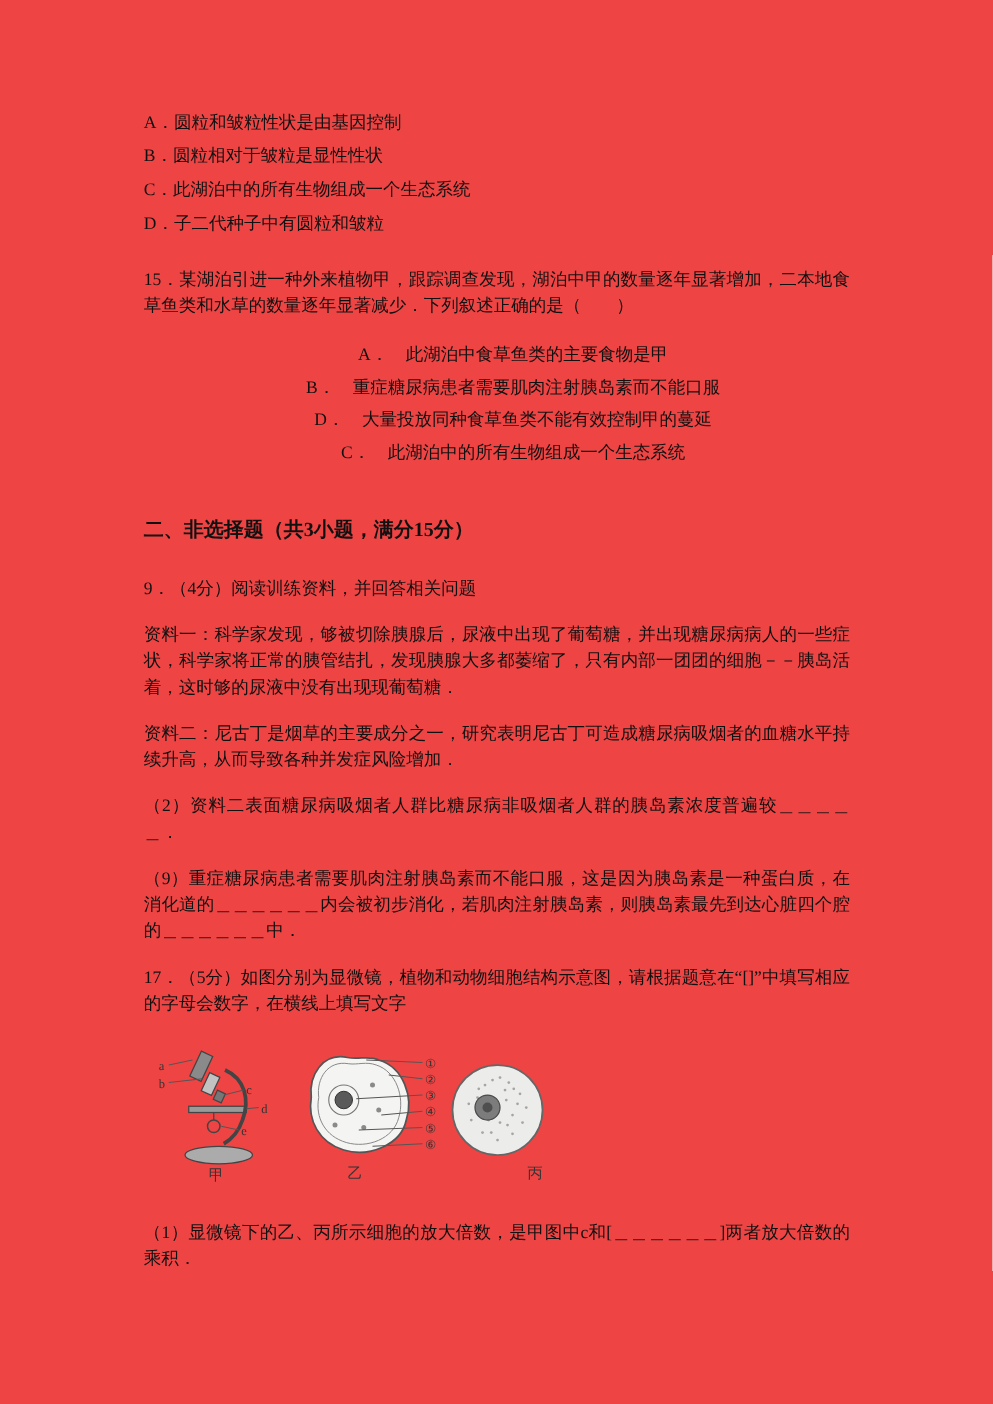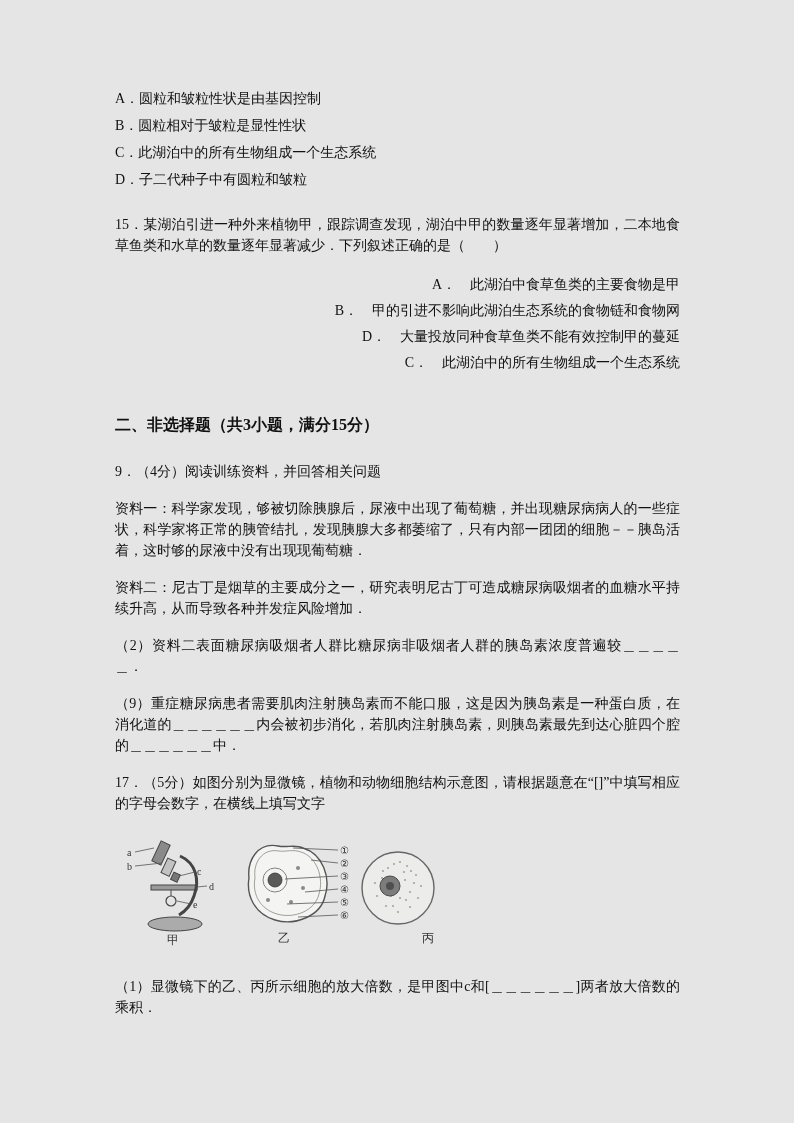--- a/index.html
+++ b/index.html
@@ -4,42 +4,42 @@
 <style>
   html, body {
     margin: 0;
     padding: 0;
     background: #ffffff;
   }
   .page {
     position: relative;
     width: 794px;
     height: 1123px;
-    background: #e5e5e5;
+    background: #ef4444;
     box-sizing: border-box;
     padding: 88px 114px 0 115px;
     font-family: "Liberation Serif", serif;
     font-size: 14px;
     line-height: 1.5;
     color: #111;
     overflow: hidden;
   }
   .page p {
     margin: 0 0 14px 0;
     text-align: justify;
   }
   .opts-top p {
     margin: 0 0 6px 0;
     text-align: left;
   }
   .q15-stem { margin-top: 24px !important; }
   .opts-indent { padding-left: 26px; margin-top: 18px; }
   .opts-indent p {
     margin: 0 0 5px 0;
-    text-align: right;
+    text-align: center;
   }
   .sec-header {
     font-weight: bold;
     font-size: 16px;
     margin: 40px 0 24px 0 !important;
     text-align: center;
   }
   .q16-stem { margin-bottom: 16px !important; }
   .material { margin-bottom: 16px !important; }
   .subq { margin-bottom: 16px !important; }
@@ -63,21 +63,21 @@
   <div class="opts-top">
     <p>A．圆粒和皱粒性状是由基因控制</p>
     <p>B．圆粒相对于皱粒是显性性状</p>
     <p>C．此湖泊中的所有生物组成一个生态系统</p>
     <p>D．子二代种子中有圆粒和皱粒</p>
   </div>
 
   <p class="q15-stem">15．某湖泊引进一种外来植物甲，跟踪调查发现，湖泊中甲的数量逐年显著增加，二本地食草鱼类和水草的数量逐年显著减少．下列叙述正确的是（　　）</p>
   <div class="opts-indent">
     <p>A．　此湖泊中食草鱼类的主要食物是甲</p>
-    <p>B．　甲的引进不影响此湖泊生态系统的食物链和食物网</p>
+    <p>B．　重症糖尿病患者需要肌肉注射胰岛素而不能口服</p>
     <p>D．　大量投放同种食草鱼类不能有效控制甲的蔓延</p>
     <p>C．　此湖泊中的所有生物组成一个生态系统</p>
   </div>
 
   <p class="sec-header">二、非选择题（共3小题，满分15分）</p>
 
   <p class="q16-stem">9．（4分）阅读训练资料，并回答相关问题</p>
   <p class="material">资料一：科学家发现，够被切除胰腺后，尿液中出现了葡萄糖，并出现糖尿病病人的一些症状，科学家将正常的胰管结扎，发现胰腺大多都萎缩了，只有内部一团团的细胞－－胰岛活着，这时够的尿液中没有出现现葡萄糖．</p>
   <p class="material">资料二：尼古丁是烟草的主要成分之一，研究表明尼古丁可造成糖尿病吸烟者的血糖水平持续升高，从而导致各种并发症风险增加．</p>
   <p class="subq">（2）资料二表面糖尿病吸烟者人群比糖尿病非吸烟者人群的胰岛素浓度普遍较＿＿＿＿＿．</p>

